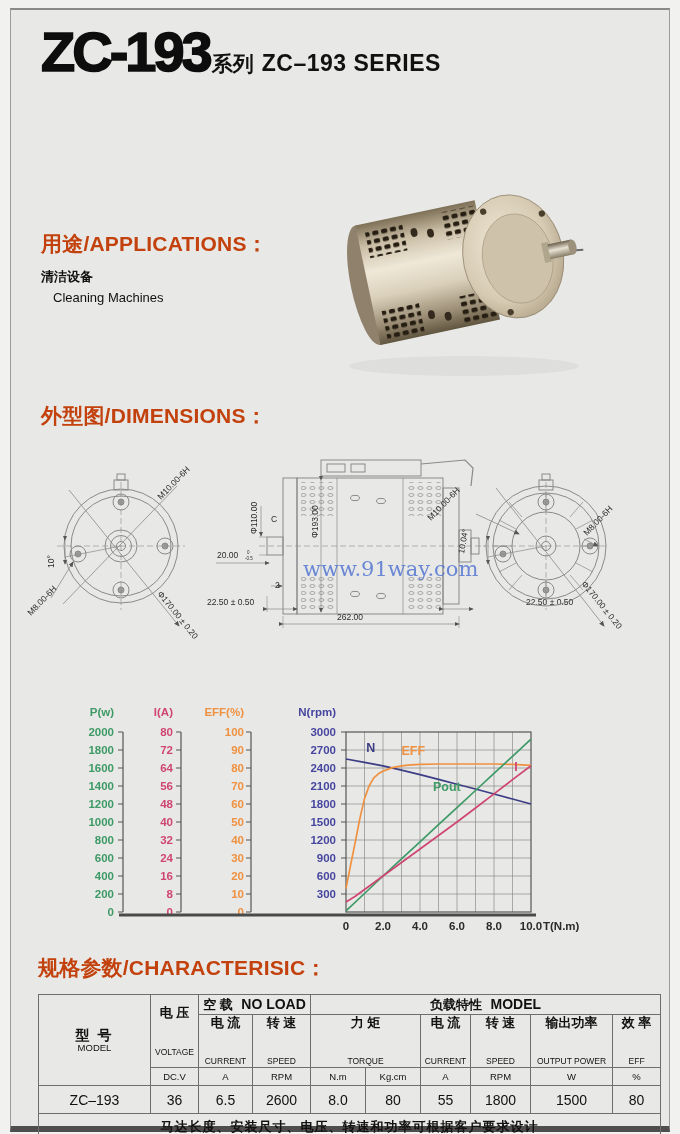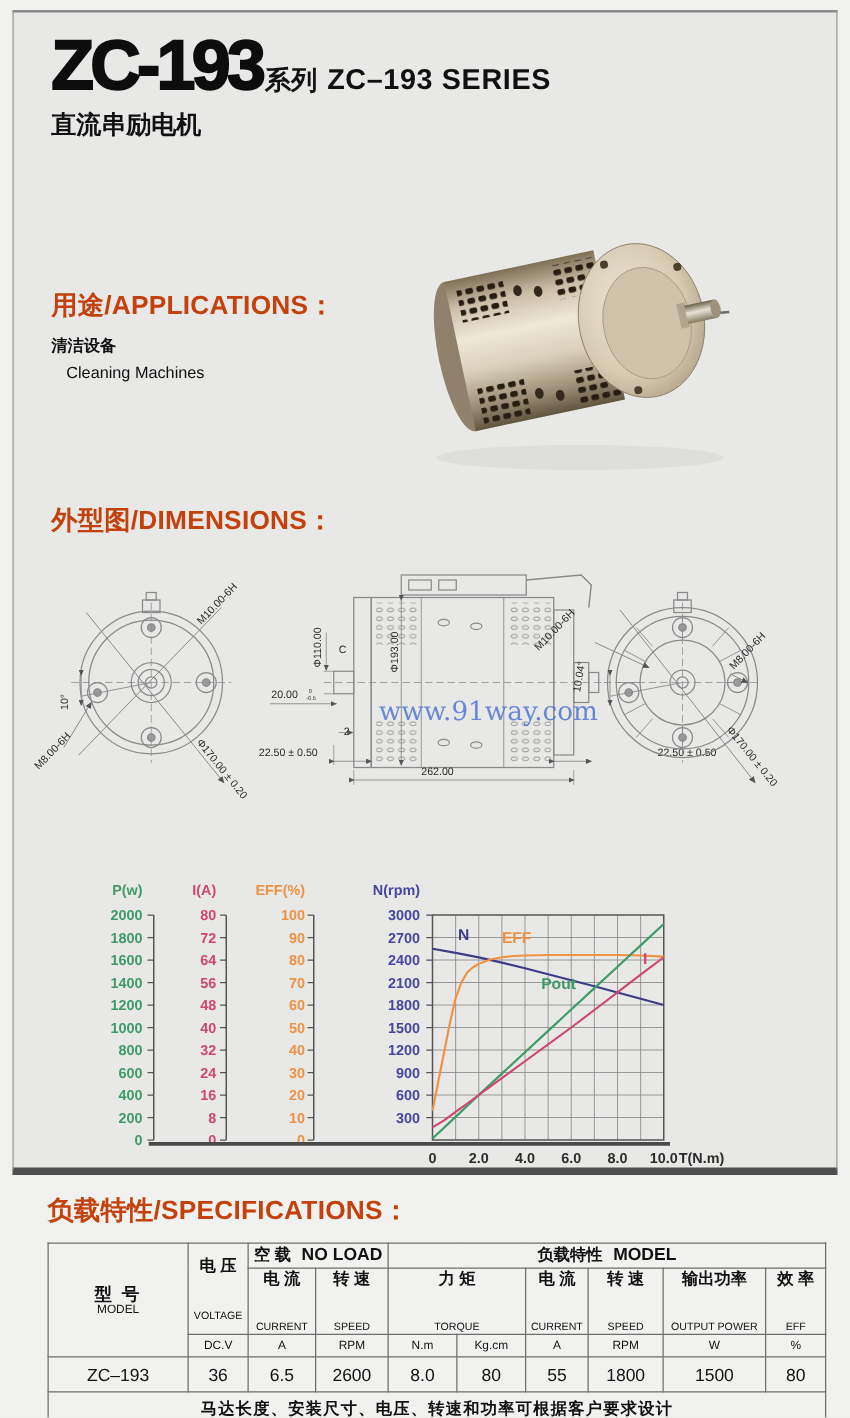--- a/index.html
+++ b/index.html
@@ -1,18 +1,18 @@
 <!DOCTYPE html>
 <html><head>
 <meta charset="utf-8">
 <style>
   html,body{margin:0;padding:0;}
   body{width:680px;height:1134px;background:#f1f1ef;position:relative;
        font-family:"Liberation Sans",sans-serif;color:#111;overflow:hidden;}
-  .page{position:absolute;left:10px;top:8px;width:660px;height:932px;
+  .page{position:absolute;left:10px;top:8px;width:660px;height:1124px;
         background:#e8e8e6;border:1px solid #9b9b9b;border-top:2px solid #8a8a8a;
         border-bottom:6px solid #4e4e4e;box-sizing:border-box;}
   .abs{position:absolute;}
   
   .hdr{left:30px;top:14px;width:600px;}
   .title-row{display:flex;align-items:baseline;}
   .big-title{font-size:56px;font-weight:900;letter-spacing:-3px;color:#0d0d0d;
              -webkit-text-stroke:1.6px #0d0d0d;line-height:1;}
   .series-cn{font-size:21px;font-weight:700;margin-left:2px;}
   .series-en{font-size:23px;font-weight:600;margin-left:8px;letter-spacing:0.5px;}
@@ -46,21 +46,20 @@
 <body>
 
 <div class="page">
 
   <div class="abs hdr">
     <div class="title-row">
       <span class="big-title">ZC-193</span>
       <span class="series-cn">系列</span>
       <span class="series-en">ZC–193 SERIES</span>
     </div>
-    <div class="sub-cn">直流串励电机</div>
   </div>
 
   <h2 class="sec abs" style="left:30px;top:220px;">用途/APPLICATIONS：</h2>
   <div class="abs app-cn" style="left:30px;top:258px;">清洁设备</div>
   <div class="abs app-en" style="left:30px;top:280px;margin-left:12px;">Cleaning Machines</div>
 
   <svg class="abs" style="left:308px;top:156px;" width="282" height="218" viewBox="0 0 282 218">
     <defs>
       <linearGradient id="gBody" x1="0" y1="0" x2="0" y2="1">
         <stop offset="0" stop-color="#7d7057"></stop>
@@ -365,21 +364,21 @@
       <polyline points="305.0,63.0 323.5,66.3 342.0,69.9 360.5,74.1 379.0,78.6 397.5,83.4 416.0,88.2 434.5,93.0 453.0,98.0 471.5,103.0 490.0,108.0" fill="none" stroke="#3d3d85" stroke-width="1.7" stroke-linejoin="round"></polyline>
       <text x="325.35" y="56.099999999999994" fill="#3d3d85" class="sl">N</text>
       <polyline points="305.0,192.6 309.6,169.2 314.3,145.8 318.9,122.4 323.5,102.6 328.1,90.0 332.8,81.9 337.4,77.8 342.0,75.1 351.3,71.6 360.5,69.8 369.8,68.8 379.0,68.4 397.5,68.0 416.0,68.0 434.5,68.0 453.0,68.0 471.5,68.4 490.0,69.3" fill="none" stroke="#ef9140" stroke-width="1.7" stroke-linejoin="round"></polyline>
       <text x="360.5" y="58.5" fill="#ef9140" class="sl">EFF</text>
       <polyline points="305.0,214.8 323.5,197.5 342.0,180.0 360.5,162.9 379.0,145.8 397.5,128.7 416.0,111.6 434.5,94.5 453.0,77.4 471.5,60.3 490.0,43.2" fill="none" stroke="#3e9a66" stroke-width="1.7" stroke-linejoin="round"></polyline>
       <text x="391.95" y="94.95" fill="#3e9a66" class="sl">Pout</text>
       <polyline points="305.0,205.9 314.3,200.3 323.5,193.5 332.8,186.8 342.0,180.0 360.5,166.5 379.0,153.0 397.5,139.5 416.0,126.0 434.5,112.0 453.0,97.9 471.5,83.7 490.0,69.8" fill="none" stroke="#cf4672" stroke-width="1.7" stroke-linejoin="round"></polyline>
       <text x="473.35" y="75.375" fill="#cf4672" class="sl">I</text>
     </svg>
 
-  <h2 class="sec abs" style="left:27px;top:944px;">负载特性/SPECIFICATIONS：</h2>
+  <h2 class="sec abs" style="left:27px;top:944px;">规格参数/CHARACTERISIC：</h2>
 
   <table class="spec abs" style="left:27px;top:984px;">
     <colgroup>
       <col style="width:112px">
         <col style="width:48px">
         <col style="width:54px">
         <col style="width:58px">
       <col style="width:55px">
         <col style="width:55px">
         <col style="width:50px">

